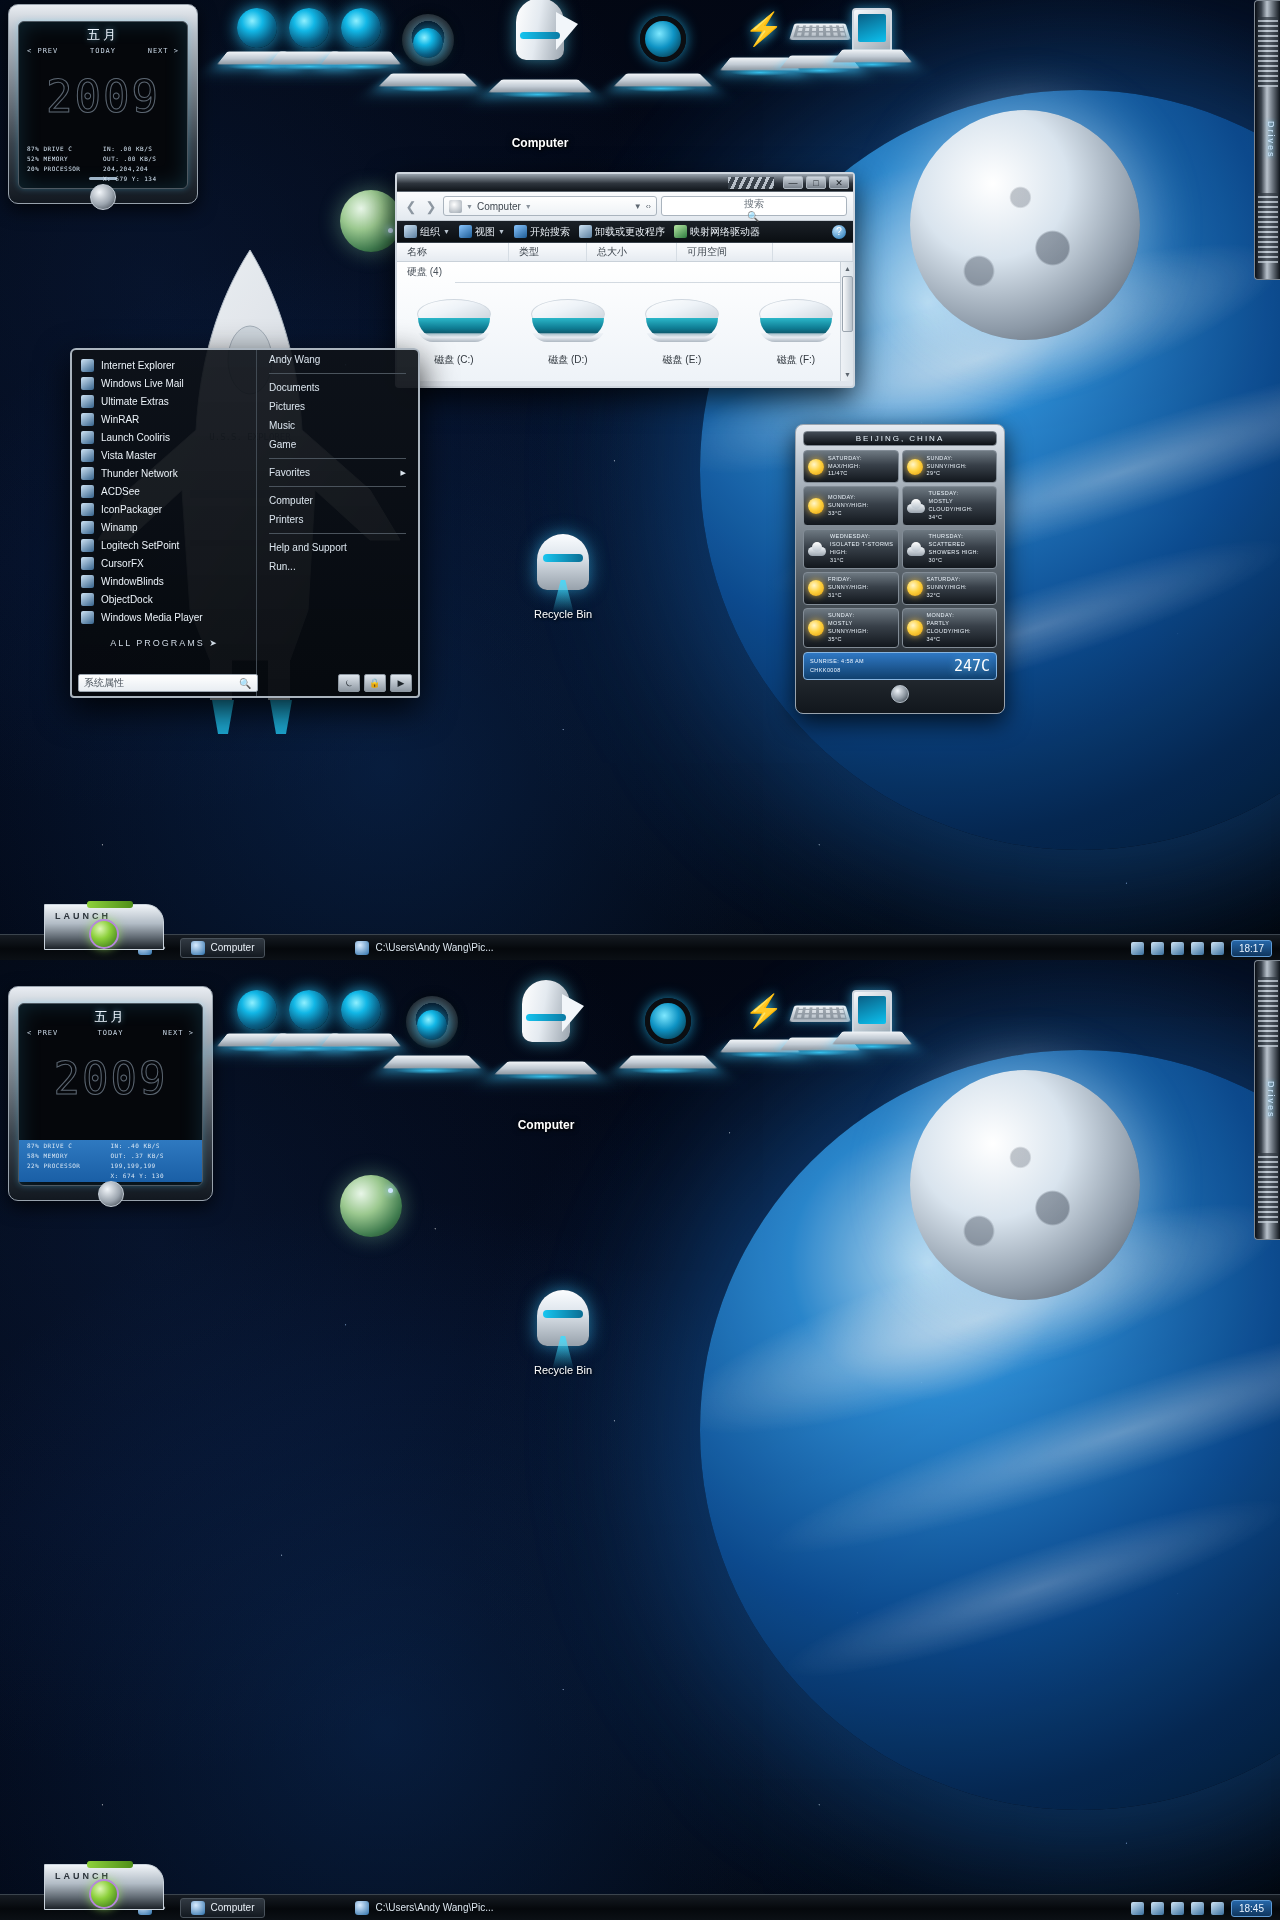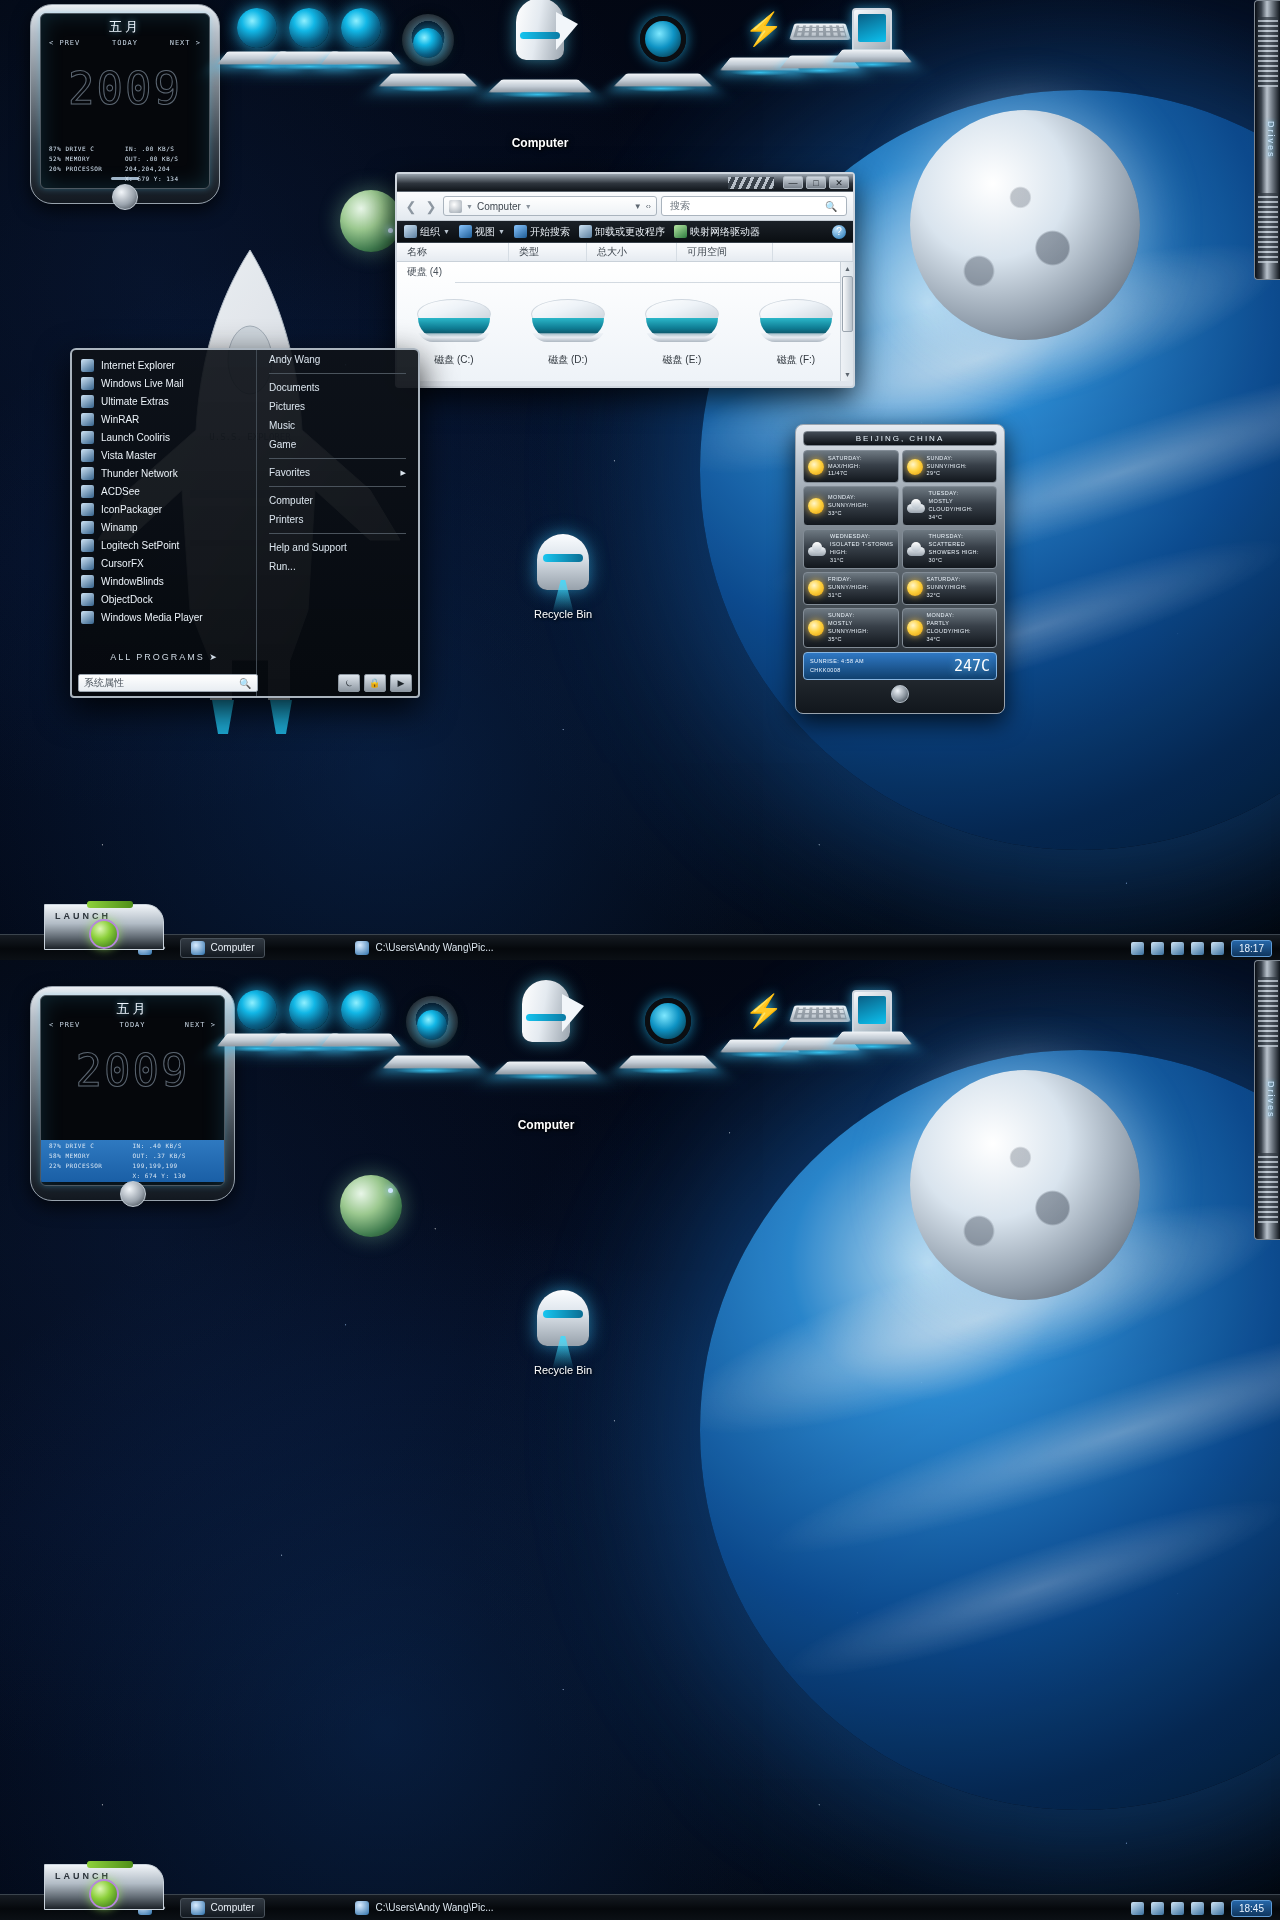--- a/index.html
+++ b/index.html
@@ -69,22 +69,22 @@
     background:linear-gradient(90deg,#0a0f16,#39414b 25%,#b9c2cc 48%,#6d7680 70%,#10161d);
     border:1px solid #7e8791; border-right:none; border-radius:4px 0 0 4px; }
   .rail-label { position:absolute; right:4px; top:120px; writing-mode:vertical-rl;
     color:#cfe8ff; font-size:9px; letter-spacing:2px; text-shadow:0 0 4px #49b8e8; }
   .rail-grille { position:absolute; right:2px; width:20px; height:70px;
     background:repeating-linear-gradient(0deg,#c8d2dc 0 2px, #2c343d 2px 5px); opacity:.7; }
 
   
   .cal { position:absolute; left:8px; top:4px; width:190px; height:200px;
     background:linear-gradient(180deg,#e9edf2 0%,#b7bfc8 14%,#7d868f 40%,#3a434c 70%,#121820 100%);
-    border:1px solid #98a2ac; border-radius:22px; padding:8px 9px 14px;
-    box-shadow:0 6px 18px rgba(0,0,0,.7);margin-left:22px; }
+    border:1px solid #98a2ac; border-radius:10px; padding:16px 9px 14px;
+    box-shadow:0 6px 18px rgba(0,0,0,.7); }
   .cal-inner { background:#05070b; border:1px solid #4e5861; border-radius:6px;
     height:100%; position:relative; overflow:hidden;
     box-shadow:inset 0 0 22px rgba(60,190,235,.18), 0 0 6px rgba(70,200,245,.3); }
   .cal-month { text-align:center; color:#eef6ff; font-size:13px; padding-top:4px;
     letter-spacing:3px; text-shadow:0 0 6px rgba(130,220,255,.7); }
   .cal-nav { display:flex; justify-content:space-between; padding:3px 8px 0;
     color:#c8d6e4; font-size:7px; letter-spacing:1px; font-family:"DejaVu Sans Mono", monospace;gap:22px; }
   .cal-year { text-align:center; font-family:"DejaVu Sans Mono", monospace;
     font-size:44px; letter-spacing:2px; color:transparent;
     -webkit-text-stroke:1px rgba(190,210,230,.55);
@@ -175,21 +175,21 @@
     background:linear-gradient(180deg,#fbfcfd,#e3e9ef); border-bottom:1px solid #c4ccd4; }
   .navbtn { width:16px; height:16px; color:#8d97a1; font-size:13px; display:flex;
     align-items:center; justify-content:center; }
   .addr { flex:1; display:flex; align-items:center; gap:4px; height:20px;
     background:linear-gradient(180deg,#ffffff,#eef2f6); border:1px solid #aab4be; border-radius:3px;
     padding:0 5px; font-size:10px; color:#404850; }
   .addr .ic { width:13px; height:13px; border-radius:2px;
     background:radial-gradient(circle at 40% 35%,#fff,#9aa4ae); }
   .srch { width:186px; height:20px; background:#fff; border:1px solid #aab4be; border-radius:3px;
     display:flex; align-items:center; justify-content:space-between; padding:0 8px;
-    font-size:10px; color:#6b747d; }
+    font-size:10px; color:#6b747d;flex-direction:column; }
   .toolbar { display:flex; align-items:center; gap:9px; height:22px; padding:0 7px;
     background:linear-gradient(180deg,#1b2128,#0a0e12); color:#e9eff5; font-size:10px;
     border-bottom:1px solid #39424b; }
   .tb-item { display:flex; align-items:center; gap:3px; white-space:nowrap; }
   .tb-ic { width:13px; height:13px; border-radius:2px;
     background:linear-gradient(145deg,#cfe4f5,#5b7fa0); display:inline-block; }
   .tb-ic.blue{ background:linear-gradient(145deg,#8ac6ff,#1d5c96); }
   .tb-ic.green{ background:linear-gradient(145deg,#b7e7a4,#2c7a3e); }
   .tb-caret { font-size:7px; color:#b9c4cf; }
   .help-ic { margin-left:auto; width:14px; height:14px; border-radius:50%;
@@ -228,21 +228,21 @@
     box-shadow:0 12px 34px rgba(0,0,0,.85); display:flex; overflow:hidden; }
   .sm-left { width:185px; padding:6px 4px; border-right:1px solid #414a53; }
   .sm-right { flex:1; padding:0 6px; }
   .sm-item { display:flex; align-items:center; gap:7px; height:18px; padding:0 5px;
     color:#ecf3f9; font-size:10px; }
   .sm-ic { width:13px; height:13px; border-radius:2px; flex:none;
     background:linear-gradient(145deg,#cfe4f5,#36638c); }
   .sm-ritem { color:#dbe5ee; font-size:10px; padding:4px 6px; display:flex;
     justify-content:space-between; align-items:center; }
   .sm-sep { height:1px; background:#4a535c; margin:4px 6px; }
-  .sm-allprog { position:absolute; bottom:34px; left:0; width:185px; text-align:center;
+  .sm-allprog { position:absolute; bottom:48px; left:0; width:185px; text-align:center;
     color:#cfd9e3; font-size:9px; letter-spacing:2px; }
   .sm-searchrow { position:absolute; bottom:4px; left:6px; width:180px; height:18px;
     background:linear-gradient(180deg,#ffffff,#e8edf2); border:1px solid #9aa4ae; border-radius:2px;
     display:flex; align-items:center; justify-content:space-between; padding:0 5px;
     font-size:10px; color:#4c555e; }
   .sm-powerrow { position:absolute; bottom:4px; right:6px; display:flex; gap:4px; }
   .pbtn { width:22px; height:18px; border:1px solid #8d97a1; border-radius:2px;
     background:linear-gradient(180deg,#dfe6ed,#8f99a3); display:flex; align-items:center;
     justify-content:center; font-size:9px; color:#1e252b; }
 

